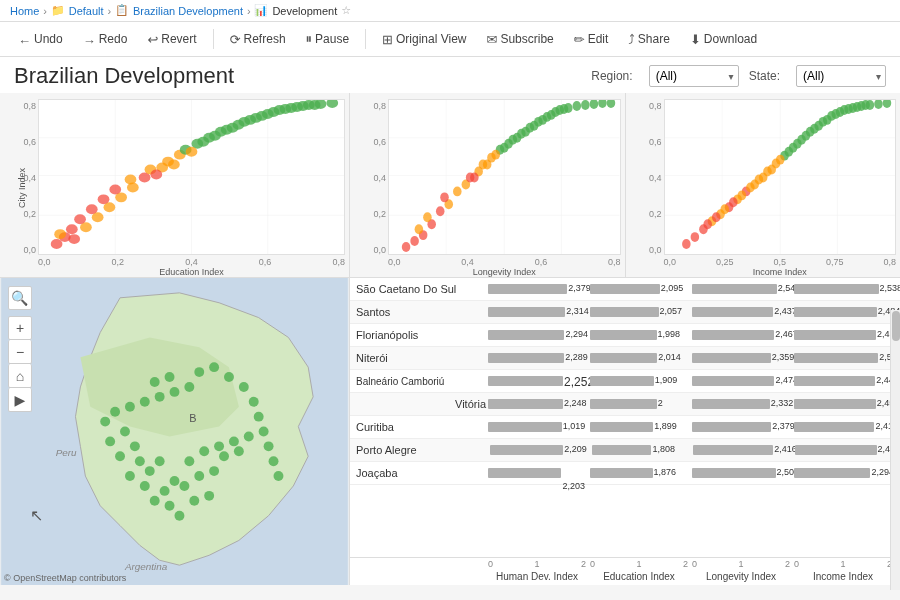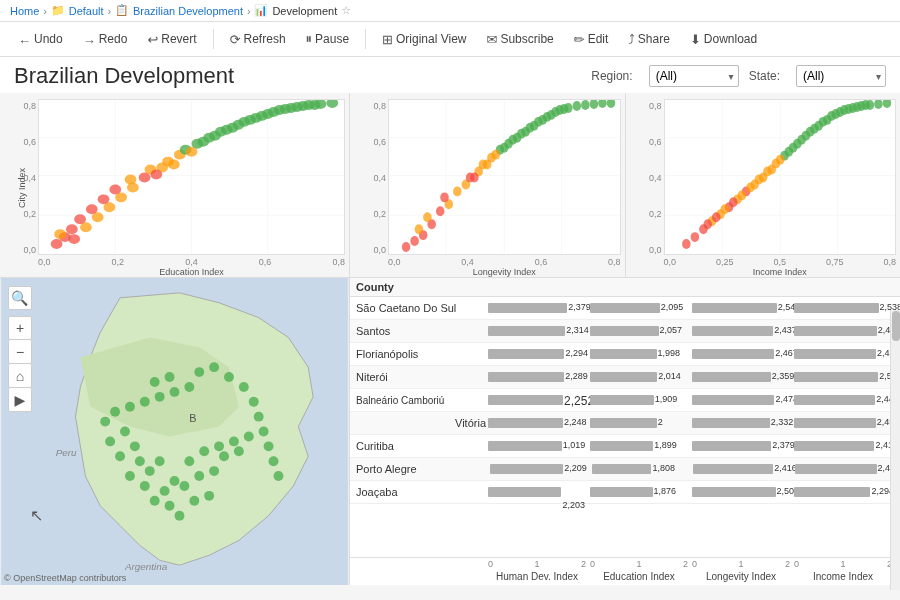--- a/index.html
+++ b/index.html
@@ -441,24 +441,20 @@
             <span>0,5</span>
             <span>0,75</span>
             <span>0,8</span>
         </div>
         <div style="position:absolute;bottom:0px;left:38px;right:4px;text-align:center;font-size:9px;color:#555;">Income Index</div>
       </div>
     </div>
 
 
     <div class="table-area">
-      <div class="table-header">
-        <span class="col-county">County</span>
-        <div style="flex:1;display:flex;"></div>
-      </div>
       <div class="table-body" id="table-body">
       <div class="table-row-item">
             <span class="col-county" style="font-size: 11px;">São Caetano Do Sul</span>
             <div style="flex: 1 1 0%; position: relative; height: 18px; margin-left: 2px;">
               <div style="position: absolute; left: 0px; top: 4px; width: 79.3%; height: 10px; background: rgb(176, 176, 176); border-radius: 1px;"></div>
               <span style="position: absolute; left: 80.3%; top: 3px; font-size: 9px; color: rgb(51, 51, 51);">2,379</span>
             </div>
             <div style="flex: 1 1 0%; position: relative; height: 18px; margin-left: 2px;">
               <div style="position: absolute; left: 0px; top: 4px; width: 69.8333%; height: 10px; background: rgb(176, 176, 176); border-radius: 1px;"></div>
               <span style="position: absolute; left: 70.8333%; top: 3px; font-size: 9px; color: rgb(51, 51, 51);">2,095</span>

